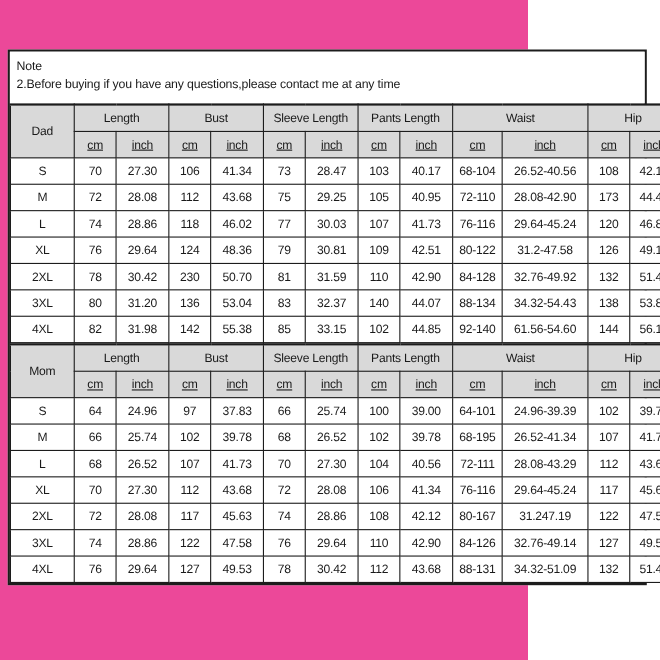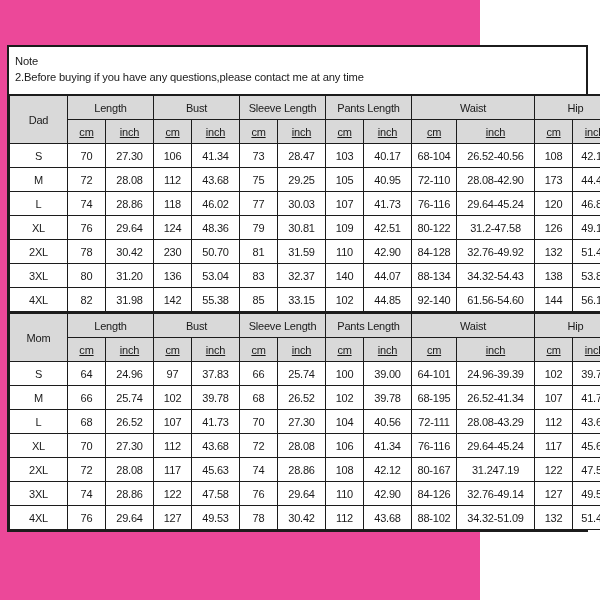--- a/index.html
+++ b/index.html
@@ -402,21 +402,21 @@
           <tr>
             <td class="rowhead size-cell">4XL</td>
             <td>76</td>
             <td>29.64</td>
             <td>127</td>
             <td>49.53</td>
             <td>78</td>
             <td>30.42</td>
             <td>112</td>
             <td>43.68</td>
-            <td>88-102</td>
+            <td>88-131</td>
             <td>34.32-51.09</td>
             <td>132</td>
             <td>51.48</td>
           </tr>
         </tbody>
     </table>
 
   </div>
 </div>
 

